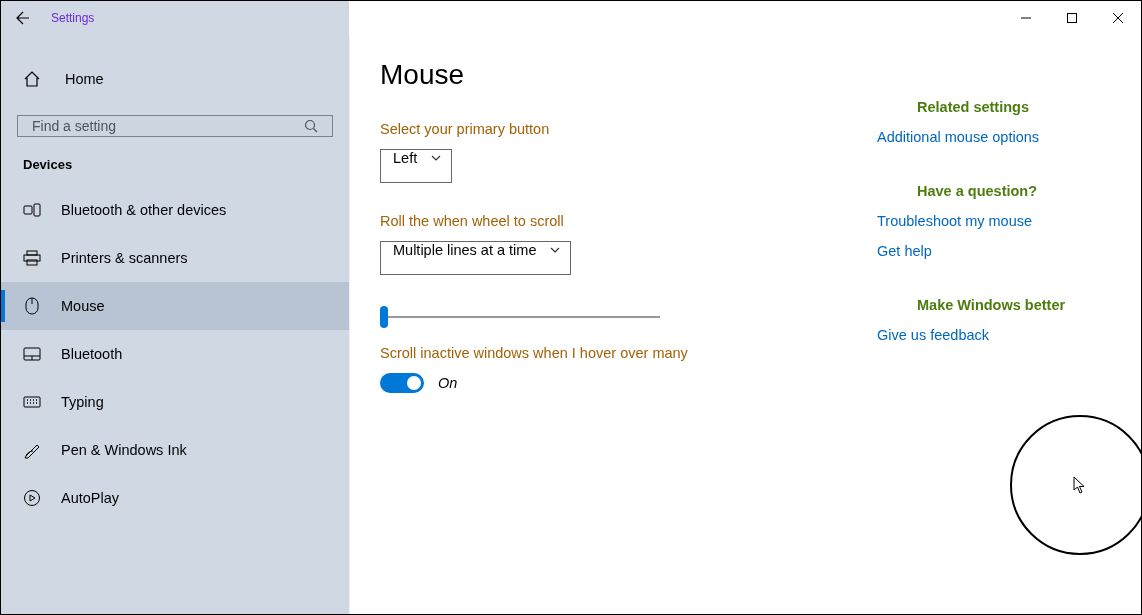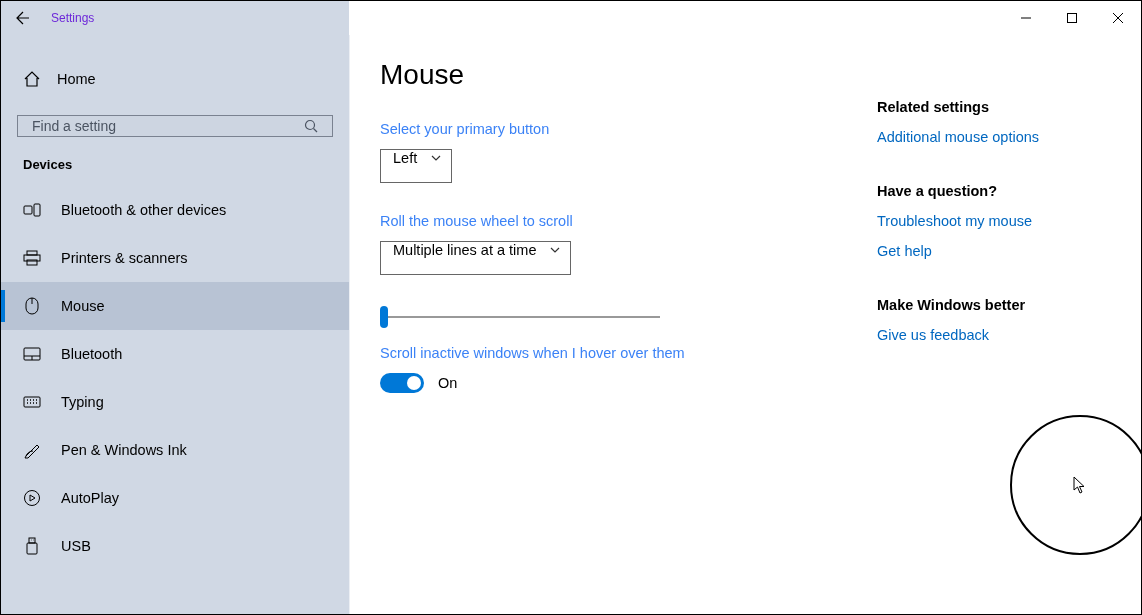--- a/index.html
+++ b/index.html
@@ -11,21 +11,21 @@
     .titlebar-right { flex: 1; background: #fff; display: flex; justify-content: flex-end; align-items: center; }
     .back-btn { width: 44px; height: 34px; display: flex; align-items: center; justify-content: center; font-size: 16px; }
     .title-text { font-size: 12px; color: #6d28d9; margin-left: 6px; }
     .win-btn { width: 46px; height: 34px; display: flex; align-items: center; justify-content: center; font-size: 14px; }
 
     
     .main { flex: 1; display: flex; overflow: hidden; }
 
     
     .sidebar { width: 348px; background: #d0d8e4; display: flex; flex-direction: column; padding-top: 24px; }
-    .home-row { display: flex; align-items: center; height: 40px; padding-left: 22px; gap: 16px; margin-bottom: 16px; }
+    .home-row { display: flex; align-items: center; height: 40px; padding-left: 22px; gap: 24px; margin-bottom: 16px; }
     .home-row .icon { font-size: 16px; }
     .home-row span.label { font-size: 14.5px; color: #000; }
     .search-box { margin: 0 16px 20px 16px; height: 22px; border: 1px solid #7a8290; background: #cdd5e1; display: flex; align-items: center; padding: 0 14px; }
     .search-box input { flex: 1; background: transparent; border: none; font-size: 14px; color: #4b5462; outline: none; }
     .search-box input::placeholder { color: #4b5462; }
     .search-box .search-ico { color: #4b5462; font-size: 14px; }
     .category-heading { font-size: 13px; font-weight: 600; color: #000; padding: 0 22px 14px 22px; }
     .nav-list { display: flex; flex-direction: column; }
     .nav-item { height: 48px; display: flex; align-items: center; padding-left: 22px; gap: 20px; position: relative; }
     .nav-item .icon { width: 18px; display: flex; justify-content: center; font-size: 16px; color: #000; }
@@ -33,36 +33,36 @@
     .nav-item.active { background: #b8c3d4; }
     .nav-item.active::before { content: ""; position: absolute; left: 0; top: 8px; bottom: 8px; width: 4px; background: #0078d7; }
 
     
     .content { flex: 1; background: #fff; display: flex; padding: 24px 24px 24px 30px; position: relative; }
     .content-main { flex: 1; max-width: 480px; }
     .content-aside { width: 240px; margin-left: 40px; margin-top: 40px; }
 
     .page-title { font-size: 28px; font-weight: 400; color: #000; margin-bottom: 30px; }
 
-    .setting-label { font-size: 14.5px; color: #3b82f6; margin-bottom: 12px; }
+    .setting-label { font-size: 14.5px; color: #a16207; margin-bottom: 12px; }
 
     .select-box { border: 1px solid #666; height: 34px; display: inline-flex; align-items: center; padding: 0 10px 16px 12px; gap: 14px; font-size: 14.5px; margin-bottom: 30px; }
     .select-box.wide { min-width: 180px; }
     .chev { font-size: 11px; color: #333; }
 
     .slider-wrap { width: 280px; height: 24px; display: flex; align-items: center; margin-bottom: 16px; }
     .slider-track { height: 2px; background: #999; width: 100%; position: relative; }
     .slider-thumb { position: absolute; left: 4px; top: 50%; width: 8px; height: 22px; background: #0078d7; border-radius: 4px; transform: translate(-50%, -50%); }
 
-    .toggle-row { display: flex; align-items: center; gap: 14px; margin-top: 12px; }
+    .toggle-row { display: flex; align-items: center; gap: 14px; margin-top: 12px; font-style: italic; }
     .toggle { width: 44px; height: 20px; border-radius: 10px; background: #0078d7; position: relative; }
     .toggle::after { content: ""; position: absolute; right: 3px; top: 3px; width: 14px; height: 14px; border-radius: 50%; background: #fff; }
     .toggle-label { font-size: 14.5px; }
 
-    .aside-heading { font-size: 14.5px; font-weight: 600; color: #000000; margin-bottom: 14px; }
+    .aside-heading { font-size: 14.5px; font-weight: 600; color: #4d7c0f; margin-bottom: 14px; margin-left: 40px; }
     .aside-link { font-size: 14.5px; color: #0067c0; display: block; margin-bottom: 14px; }
     .aside-section { margin-bottom: 38px; }
 
     .cursor-circle { position: absolute; width: 140px; height: 140px; border: 2px solid #000; border-radius: 50%; left: 660px; top: 380px; display:flex; align-items:center; justify-content:center; pointer-events:none; }
 
     svg { display: block; }
     .content { border-left: 1px solid #eceff4; }
     .titlebar-right { border-bottom: 0; }
   </style>
 </head>
@@ -178,64 +178,54 @@
       </div>
       <div class="nav-item">
         <span class="icon">
             <svg width="18" height="18" viewBox="0 0 18 18">
               <circle cx="9" cy="9" r="7.5" stroke="#000" fill="none"></circle>
               <path d="M7 6 L12 9 L7 12 Z" stroke="#000" fill="none"></path>
             </svg>
           </span>
         <span class="label">AutoPlay</span>
       </div>
-      <div class="nav-item">
-        <span class="icon">
-            <svg width="12" height="18" viewBox="0 0 12 18">
-              <rect x="3" y="1" width="6" height="5" stroke="#000" fill="none"></rect>
-              <rect x="1" y="6" width="10" height="11" rx="1" stroke="#000" fill="none"></rect>
-              <path d="M5 3h0.5M7 3h0.5" stroke="#000"></path>
-            </svg>
-          </span>
-        <span class="label">USB</span>
-      </div>
     </div>
   </div>
 
   <div class="content">
     <div class="content-main">
       <h1 class="page-title">Mouse</h1>
 
       <div class="setting-label">Select your primary button</div>
       <div class="select-box">
         <span>Left</span>
         <span class="chev">
             <svg width="10" height="6" viewBox="0 0 10 6">
               <path d="M1 1 L5 5 L9 1" stroke="#333" fill="none" stroke-width="1.2"></path>
             </svg>
           </span>
       </div>
 
-      <div class="setting-label">Roll the mouse wheel to scroll</div>
+      <div class="setting-label">Roll the when wheel to scroll</div>
       <div class="select-box wide">
         <span>Multiple lines at a time</span>
         <span class="chev">
             <svg width="10" height="6" viewBox="0 0 10 6">
               <path d="M1 1 L5 5 L9 1" stroke="#333" fill="none" stroke-width="1.2"></path>
             </svg>
           </span>
       </div>
 
       <div class="slider-wrap">
         <div class="slider-track">
           <div class="slider-thumb"></div>
         </div>
       </div>
 
-      <div class="setting-label">Scroll inactive windows when I hover over them</div>
+      <div class="setting-label">Scroll inactive windows when I hover over many</div>
       <div class="toggle-row">
         <div class="toggle"></div>
         <span class="toggle-label">On</span>
       </div>
     </div>
 
     <div class="content-aside">
       <div class="aside-section">
         <div class="aside-heading">Related settings</div>
         <a class="aside-link">Additional mouse options</a>

